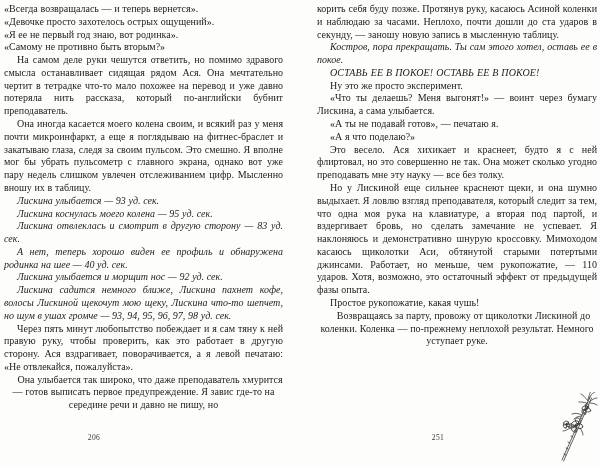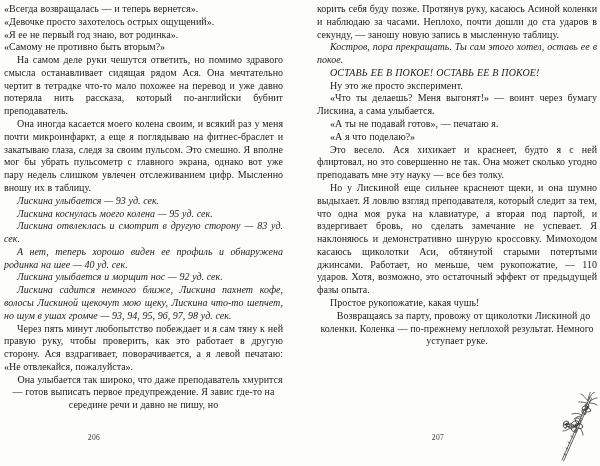--- a/index.html
+++ b/index.html
@@ -101,21 +101,21 @@
       <p class="caps">ОСТАВЬ ЕЕ В ПОКОЕ! ОСТАВЬ ЕЕ В ПОКОЕ!</p>
       <p>Ну это же просто эксперимент.</p>
       <p>«Что ты делаешь? Меня выгонят!» — воинт через бумагу Лискина, а сама улыбается.</p>
       <p>«А ты не подавай готов», — печатаю я.</p>
       <p>«А я что поделаю?»</p>
       <p>Это весело. Ася хихикает и краснеет, будто я с ней флиртовал, но это совершенно не так. Она может сколько угодно преподавать мне эту науку — все без толку.</p>
       <p>Но у Лискиной еще сильнее краснеют щеки, и она шумно выдыхает. Я ловлю взгляд преподавателя, который следит за тем, что одна моя рука на клавиатуре, а вторая под партой, и вздергивает бровь, но сделать замечание не успевает. Я наклоняюсь и демонстративно шнурую кроссовку. Мимоходом касаюсь щиколотки Аси, обтянутой старыми потертыми джинсами. Работает, но меньше, чем рукопожатие, — 110 ударов. Хотя, возможно, это остаточный эффект от предыдущей фазы опыта.</p>
       <p>Простое рукопожатие, какая чушь!</p>
       <p class="last">Возвращаясь за парту, провожу от щиколотки Лискиной до коленки. Коленка — по-прежнему неплохой результат. Немного уступает руке.</p>
     </div>
-    <div class="folio">207</div>
+    <div class="folio">251</div>
   </div>
 
   <svg id="ornament" viewBox="0 0 46 74" xmlns="http://www.w3.org/2000/svg">
     <g stroke="#3b3b3b" fill="none" stroke-width="0.8" stroke-linecap="round">
 
       <path d="M38 5 L10 68"></path>
       <path d="M39.6 6 L11.6 69"></path>
 
       <path d="M34 14 L36 15"></path>
         <path d="M31 20 L33 21"></path>

